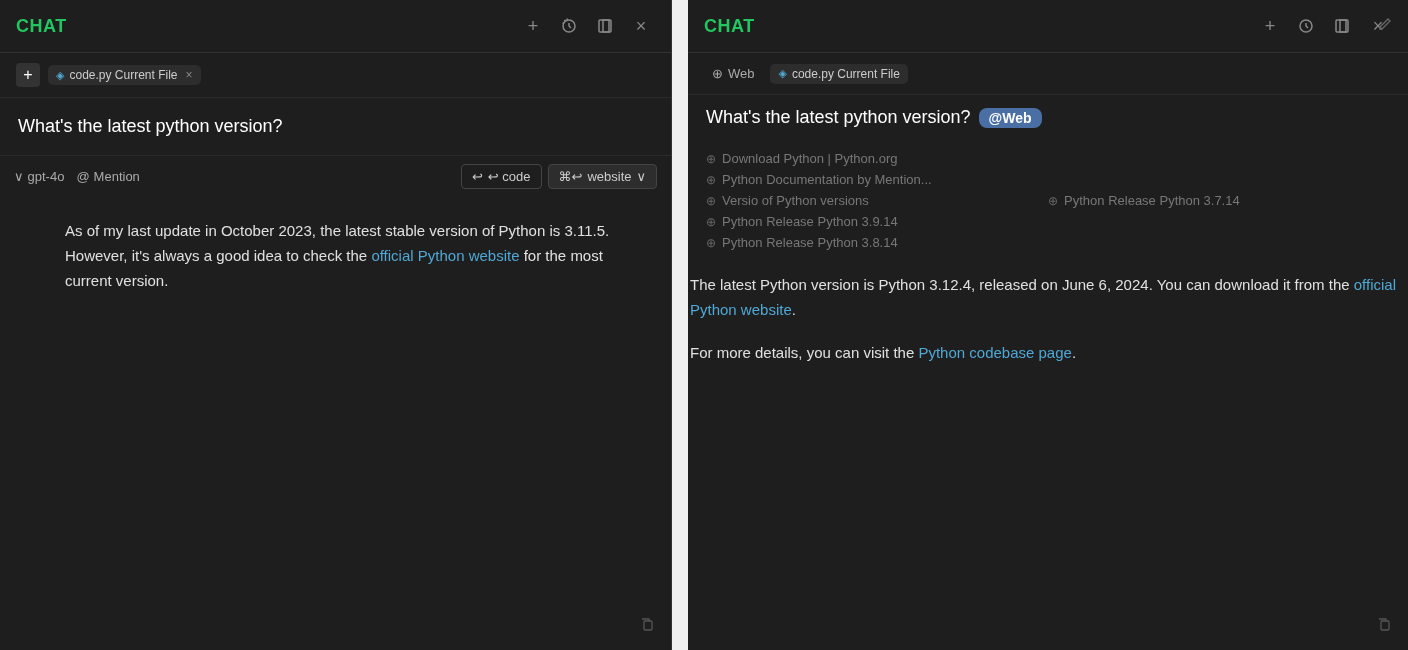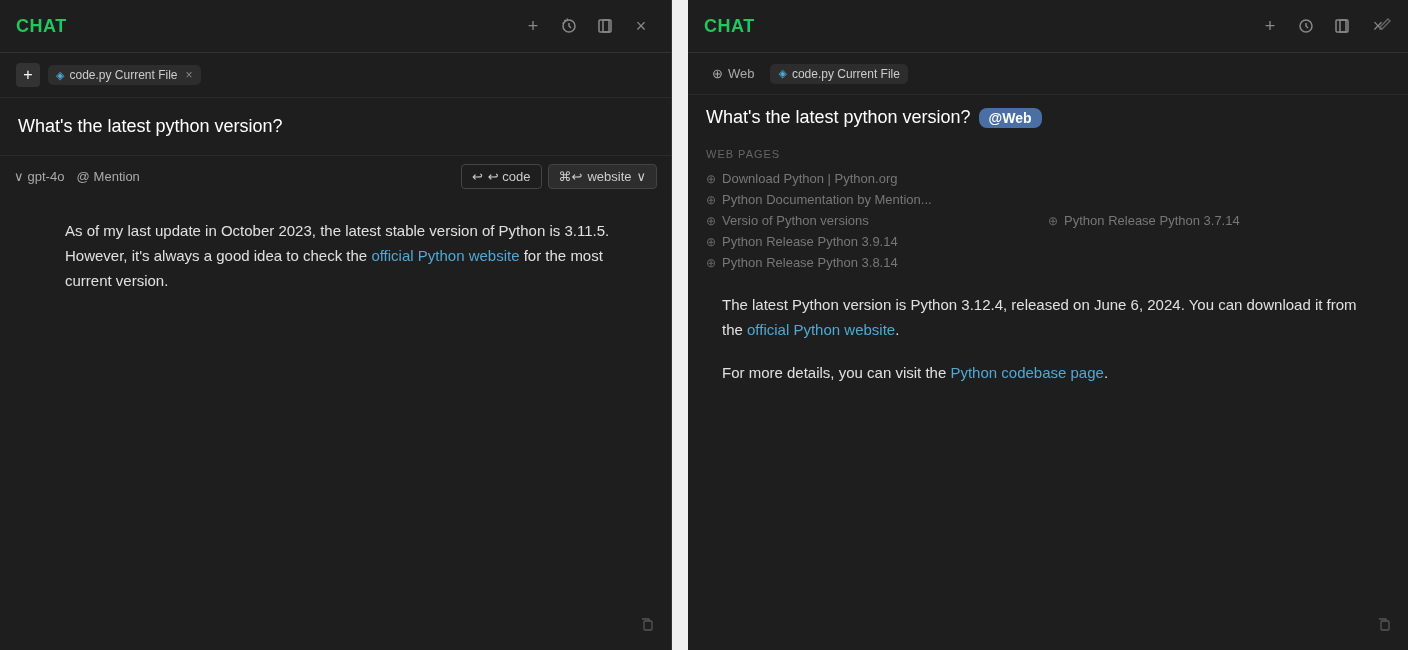--- a/index.html
+++ b/index.html
@@ -296,21 +296,21 @@
 
     .web-pages-grid {
       display: grid;
       grid-template-columns: 1fr 1fr;
       gap: 0;
     }
 
     
     .right-response {
       flex: 1;
-      padding: 16px 34px;
+      padding: 16px 2px;
       overflow-y: auto;
       position: relative;
     }
 
     .right-response-text {
       font-size: 15px;
       color: #e0e0e0;
       line-height: 1.65;
     }
 
@@ -446,21 +446,20 @@
       <span>code.py  Current File</span>
     </div>
   </div>
 
   <div class="question-row">
     <span>What's the latest python version?</span>
     <span class="web-badge">@Web</span>
   </div>
 
   <div class="web-pages-section">
-    <div class="web-pages-label">WEB PAGES</div>
     <div class="web-pages-grid">
       <div class="web-page-item">
         <span class="globe-icon">⊕</span>
         <span>Download Python | Python.org</span>
       </div>
       <div class="web-page-item"></div>
       <div class="web-page-item">
         <span class="globe-icon">⊕</span>
         <span>Python Documentation by Mention...</span>
       </div>

